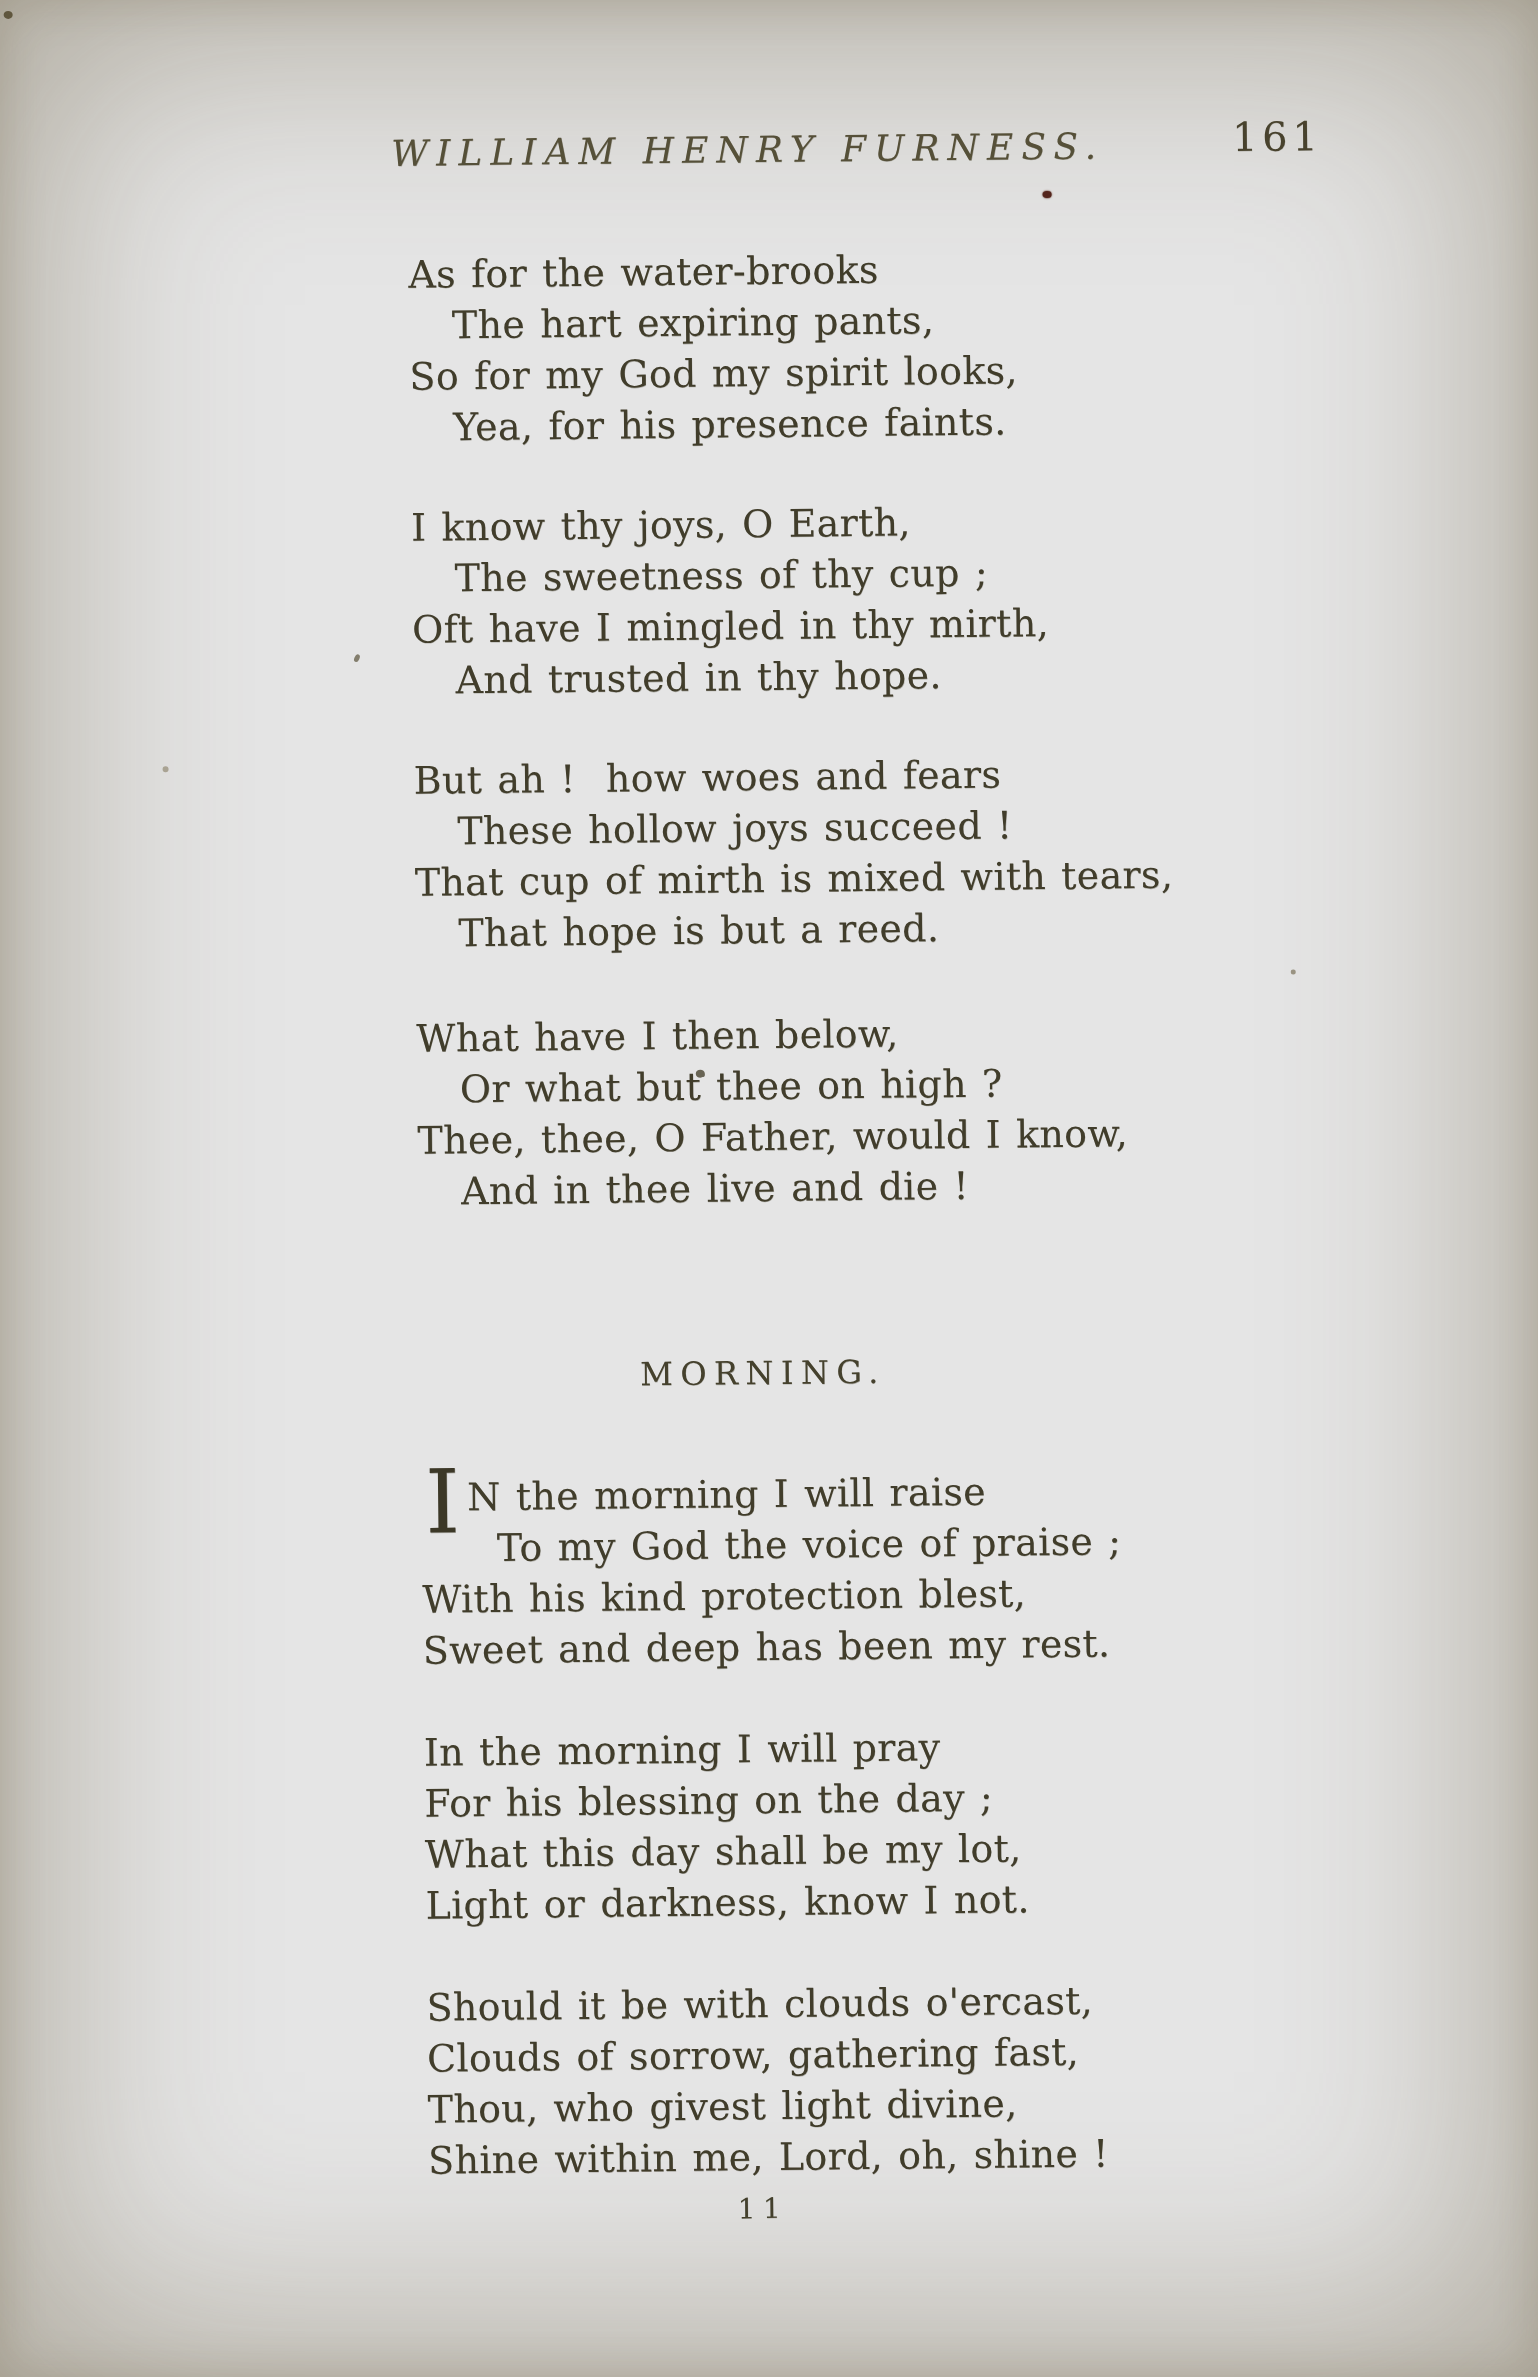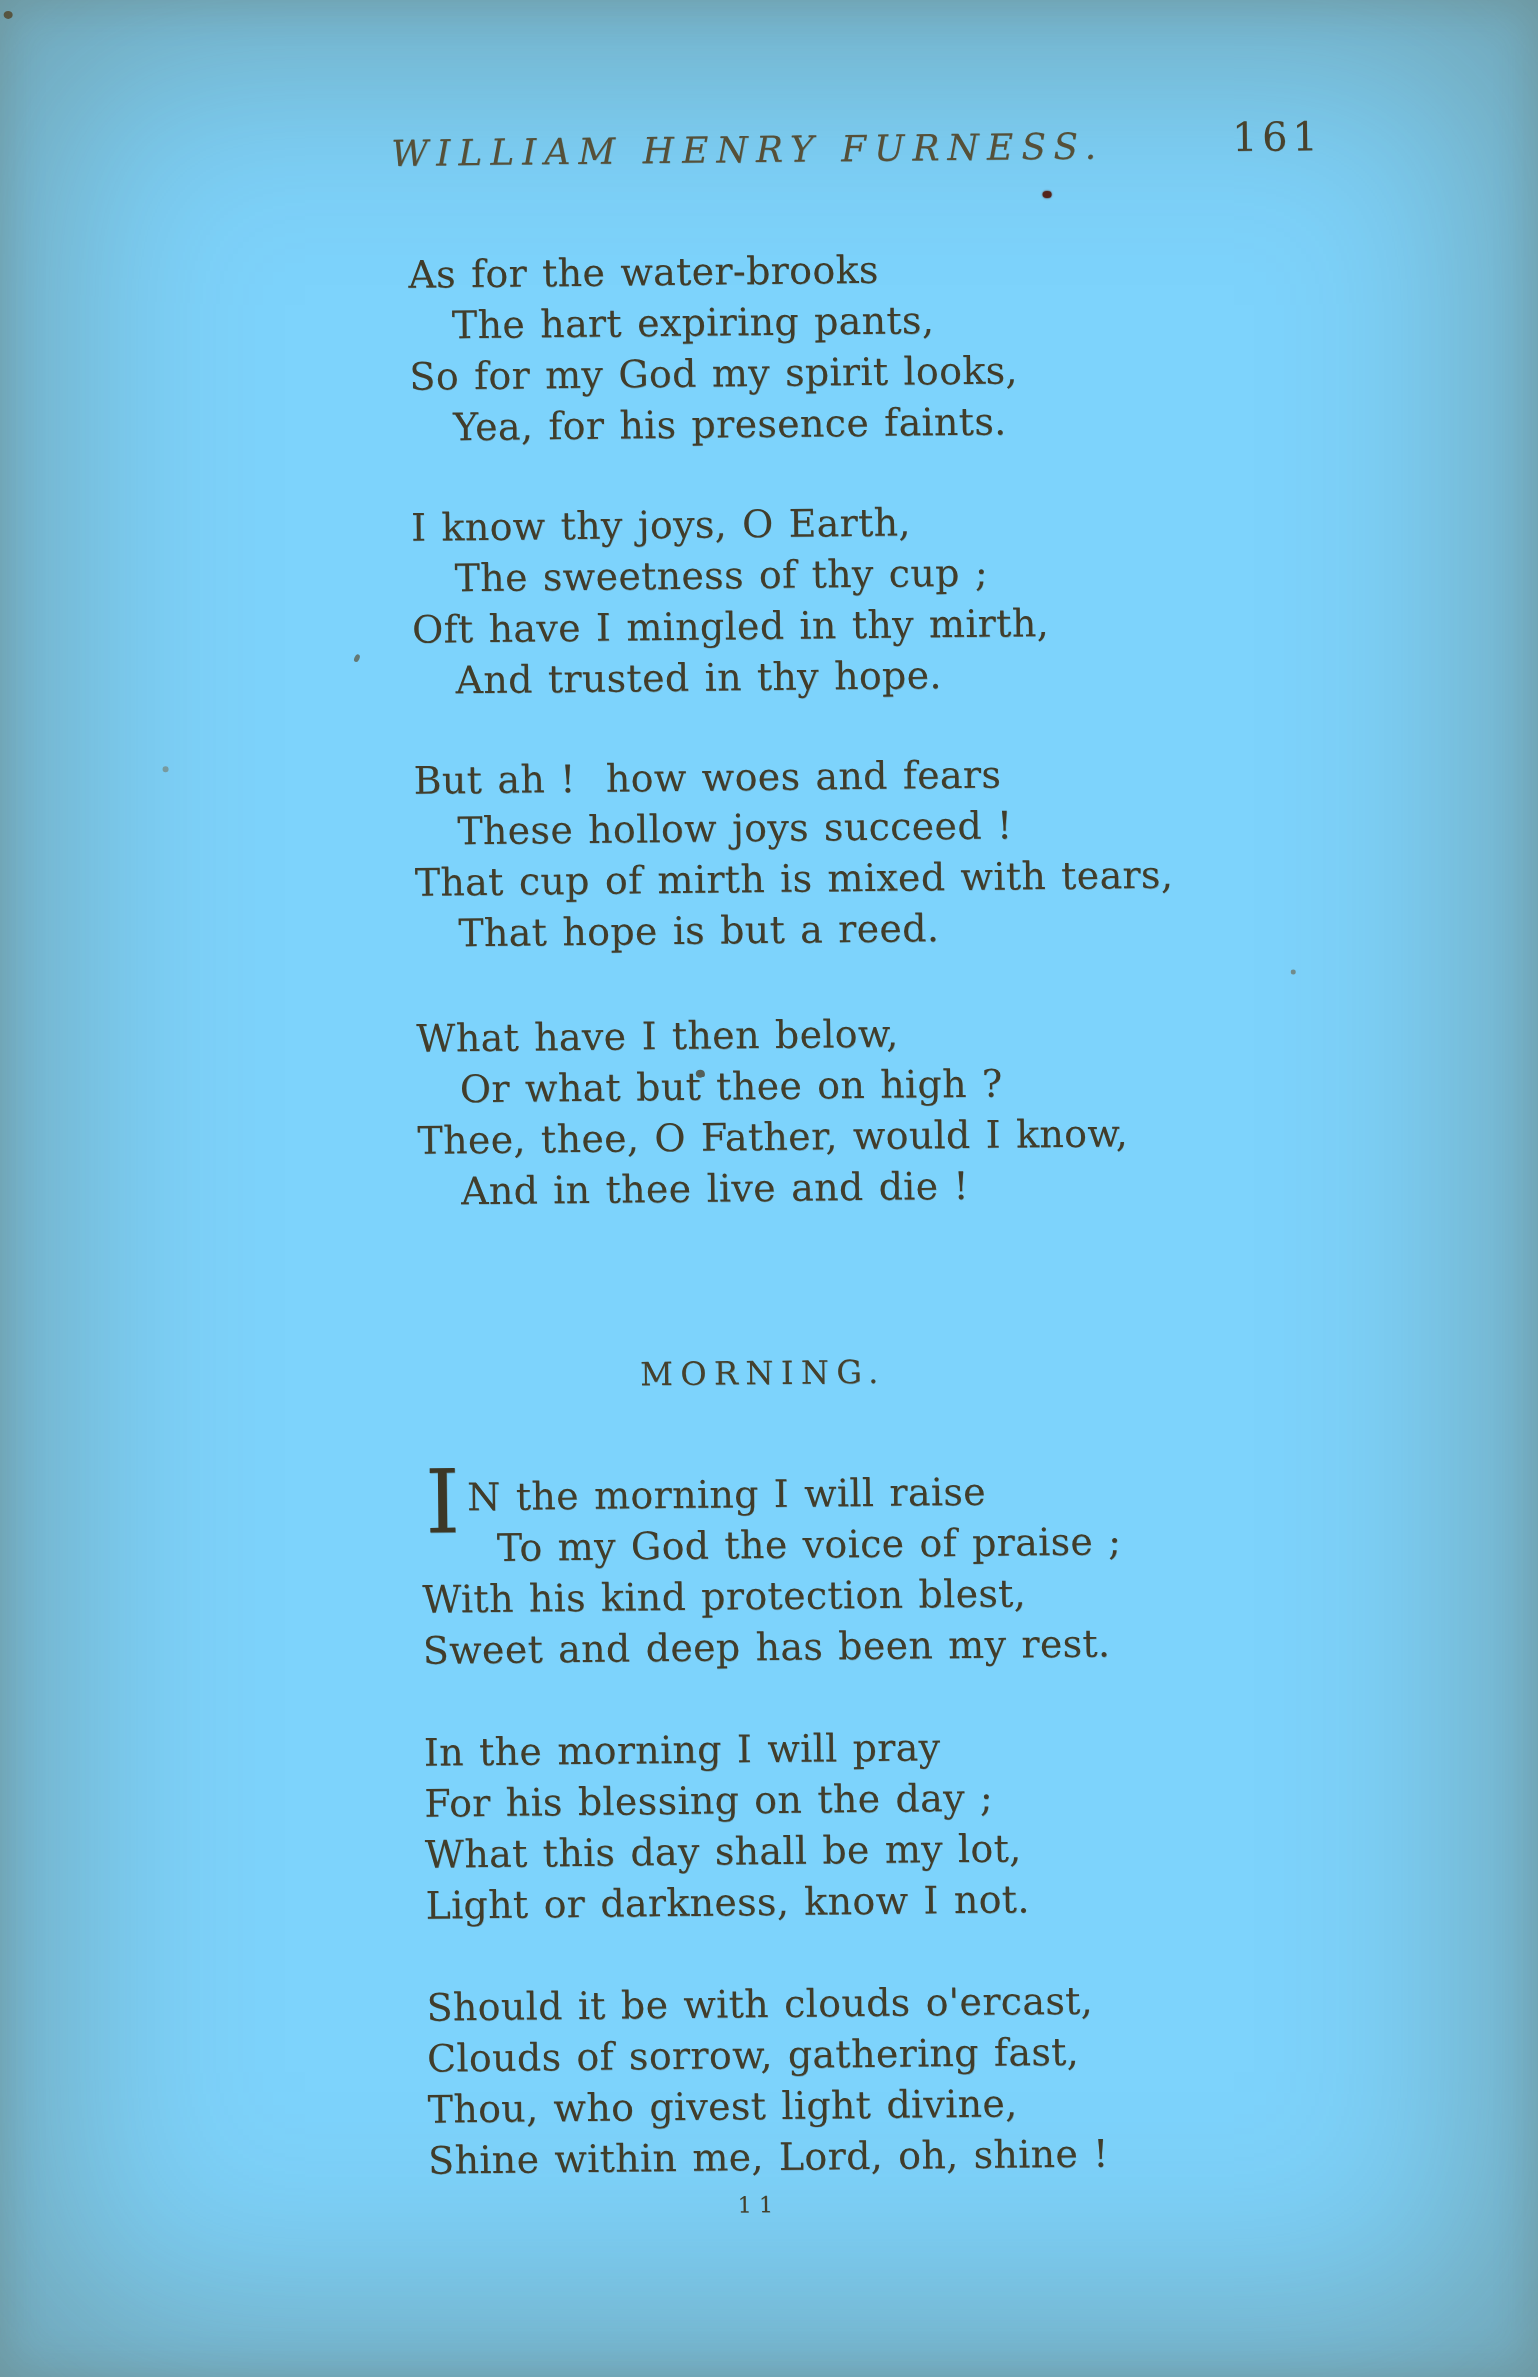--- a/index.html
+++ b/index.html
@@ -3,21 +3,21 @@
 <meta charset="utf-8">
 <style>
   html,body{margin:0;padding:0;background:#8a7c55;}
   .page{
     position:relative;
     width:1539px;height:2377px;
     overflow:hidden;
     background:
       radial-gradient(ellipse 1011px 1281px at 44% 40%, rgba(226,218,188,.85) 0%, rgba(212,201,166,.45) 55%, rgba(0,0,0,0) 100%),
       linear-gradient(178deg,#af a 0%,#af9f74 0%, #c7bc96 9%, #cfc5a2 30%, #d0c6a3 62%, #c3b78f 86%, #ab9d71 100%);
-    background-color:#7dd3fc;
+    background-color:#e5e5e5;
     font-family:"DejaVu Serif","Liberation Serif",serif;
     color:#413d2b;
   }
   .page::after{
     content:"";position:absolute;inset:0;pointer-events:none;
     box-shadow:inset 0 0 216px 47px rgba(92,80,47,.38), inset 0 0 40px 6.7px rgba(92,80,47,.18);
   }
   .content{
     position:absolute;inset:0;
     transform:rotate(-0.6deg);
@@ -51,21 +51,21 @@
   .stanza.has-dropcap{padding-left:0;}
   .dropcap{
     position:absolute;left:4px;top:-14px;
     font-size:88px;line-height:1;color:#3c3827;
     text-shadow:0.4px 0.7px 0.5px rgba(60,56,39,.35);
   }
   .ml-first{margin-left:46px;}
   .ml-second{margin-left:75px;}
   .signature{
     position:absolute;top:2192px;left:727px;
-    font-size:22px;letter-spacing:7.4px;color:#43402d;
+    font-size:28px;letter-spacing:7.4px;color:#43402d;
     font-variant-numeric:oldstyle-nums;white-space:pre;
     text-shadow:0.3px 0.5px 0.4px rgba(64,60,42,.3);
   }
   .speck{position:absolute;border-radius:50%;}
   .speck.a{left:1053px;top:194px;width:8.8px;height:7.4px;background:#55251c;box-shadow:0 0 1.3px 0.7px rgba(85,37,28,.5);}
   .speck.b{left:697px;top:1069px;width:9.4px;height:8px;background:#4a4431;opacity:.8;box-shadow:2px 1.3px 0 -2px #4a4431;}
   .speck.c{left:360px;top:650px;width:5.4px;height:8px;background:#5a523a;opacity:.7;transform:rotate(25deg);}
   .speck.d{left:16px;top:2.7px;width:9.4px;height:8px;background:#4e452f;opacity:.85;}
   .speck.e{left:1293px;top:975px;width:4.7px;height:4.7px;background:#6a5f43;opacity:.6;}
   .speck.f{left:167px;top:760px;width:6px;height:6px;background:#776b4d;opacity:.5;}

